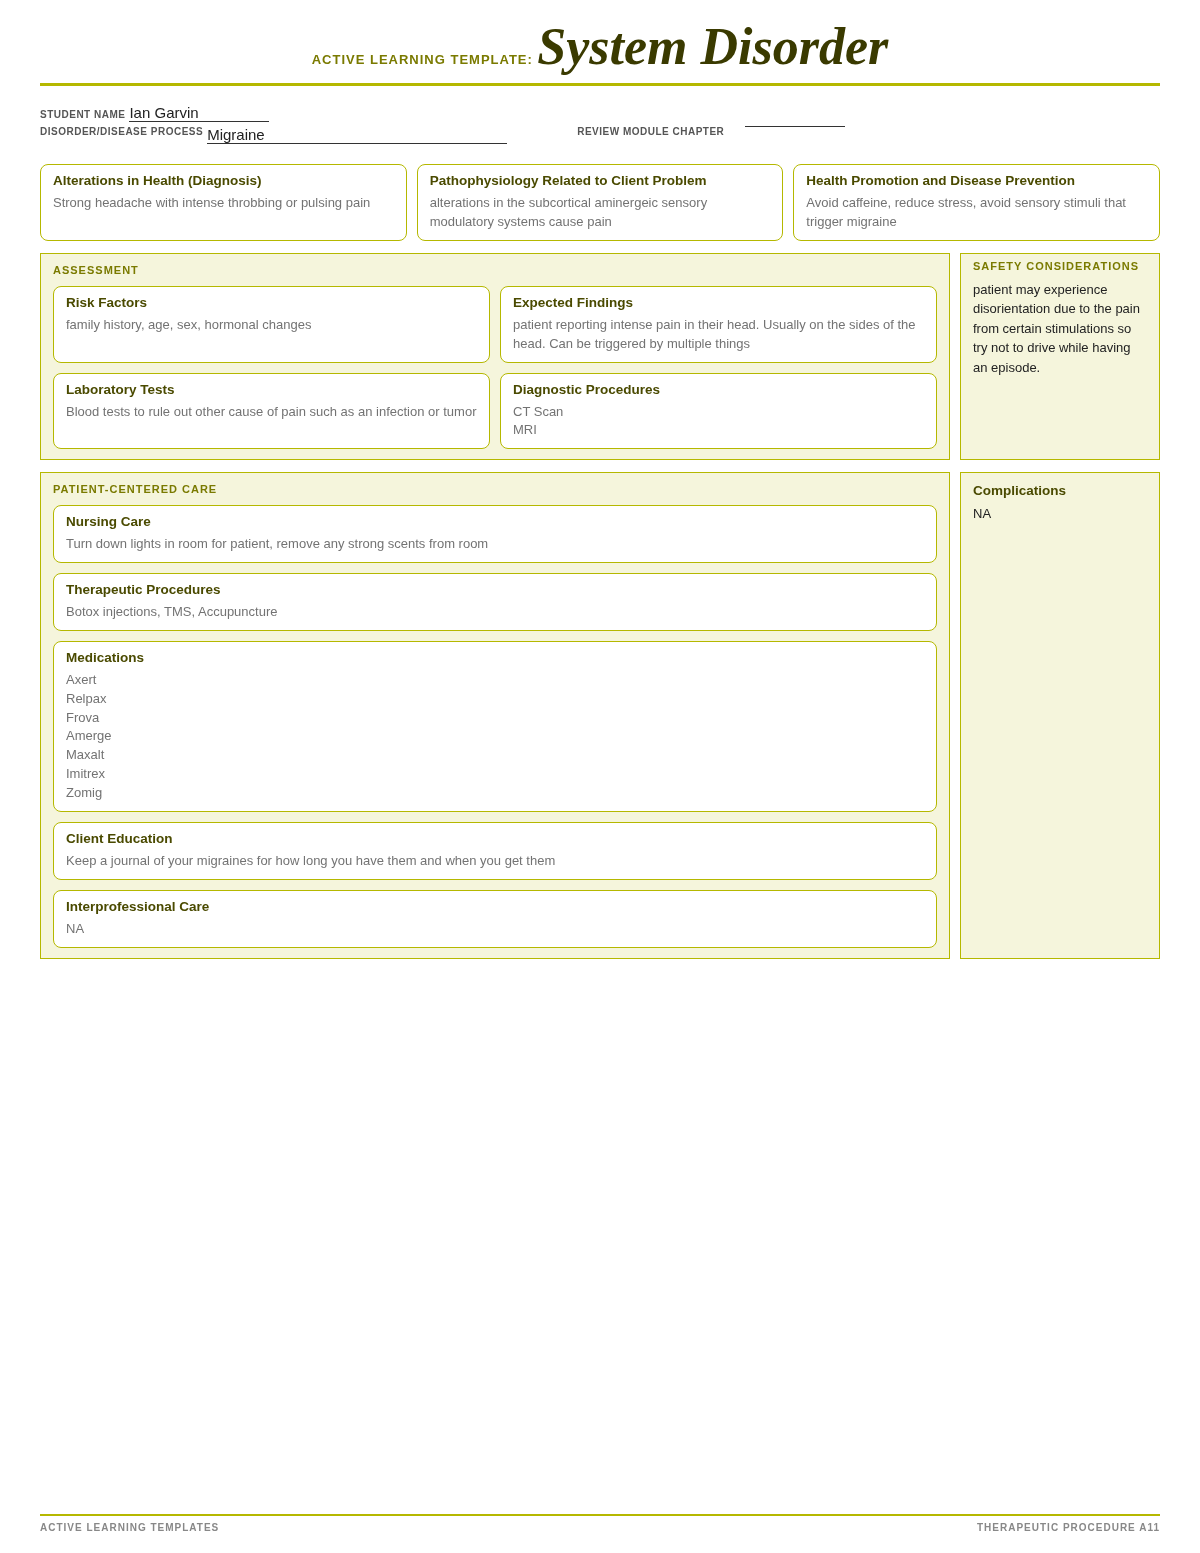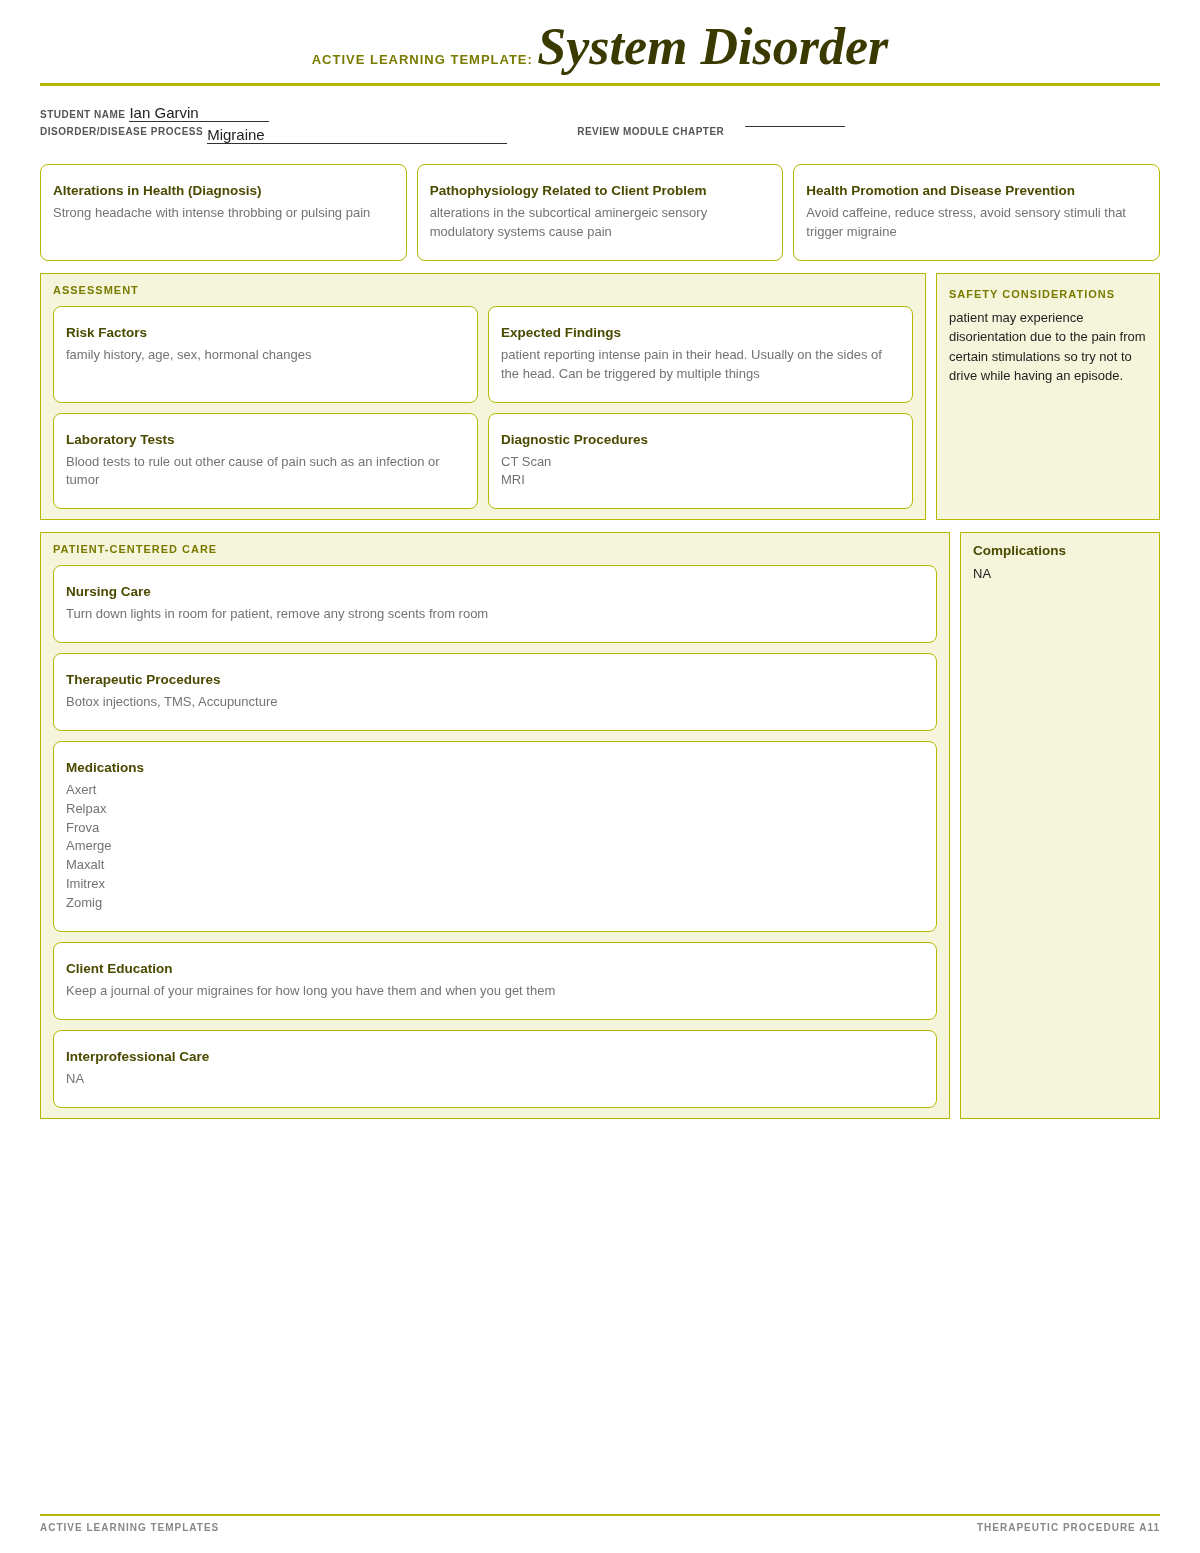--- a/index.html
+++ b/index.html
@@ -89,21 +89,21 @@
     .top-section {
       display: flex;
       gap: 10px;
       margin-bottom: 12px;
       margin-top: 16px;
     }
 
     .card {
       border: 1.5px solid #b5b800;
       border-radius: 8px;
-      padding: 18px 12px;
+      padding: 8px 12px;
       background: #fff;
     }
 
     .card-title {
       font-size: 13.5px;
       font-weight: bold;
       color: #4a4a00;
       margin-bottom: 6px;
     }
 
@@ -141,24 +141,24 @@
       margin-bottom: 10px;
     }
 
     .assessment-grid {
       display: grid;
       grid-template-columns: 1fr 1fr;
       gap: 10px;
     }
 
     .safety-box {
-      width: 224px;
+      width: 200px;
       background: #f5f5dc;
       border: 1.5px solid #b5b800;
-      padding: 14px 12px;
+      padding: 6px 12px;
     }
 
     .safety-title {
       font-size: 11px;
       font-weight: bold;
       letter-spacing: 1px;
       text-transform: uppercase;
       color: #7a7a00;
       margin-bottom: 8px;
     }

